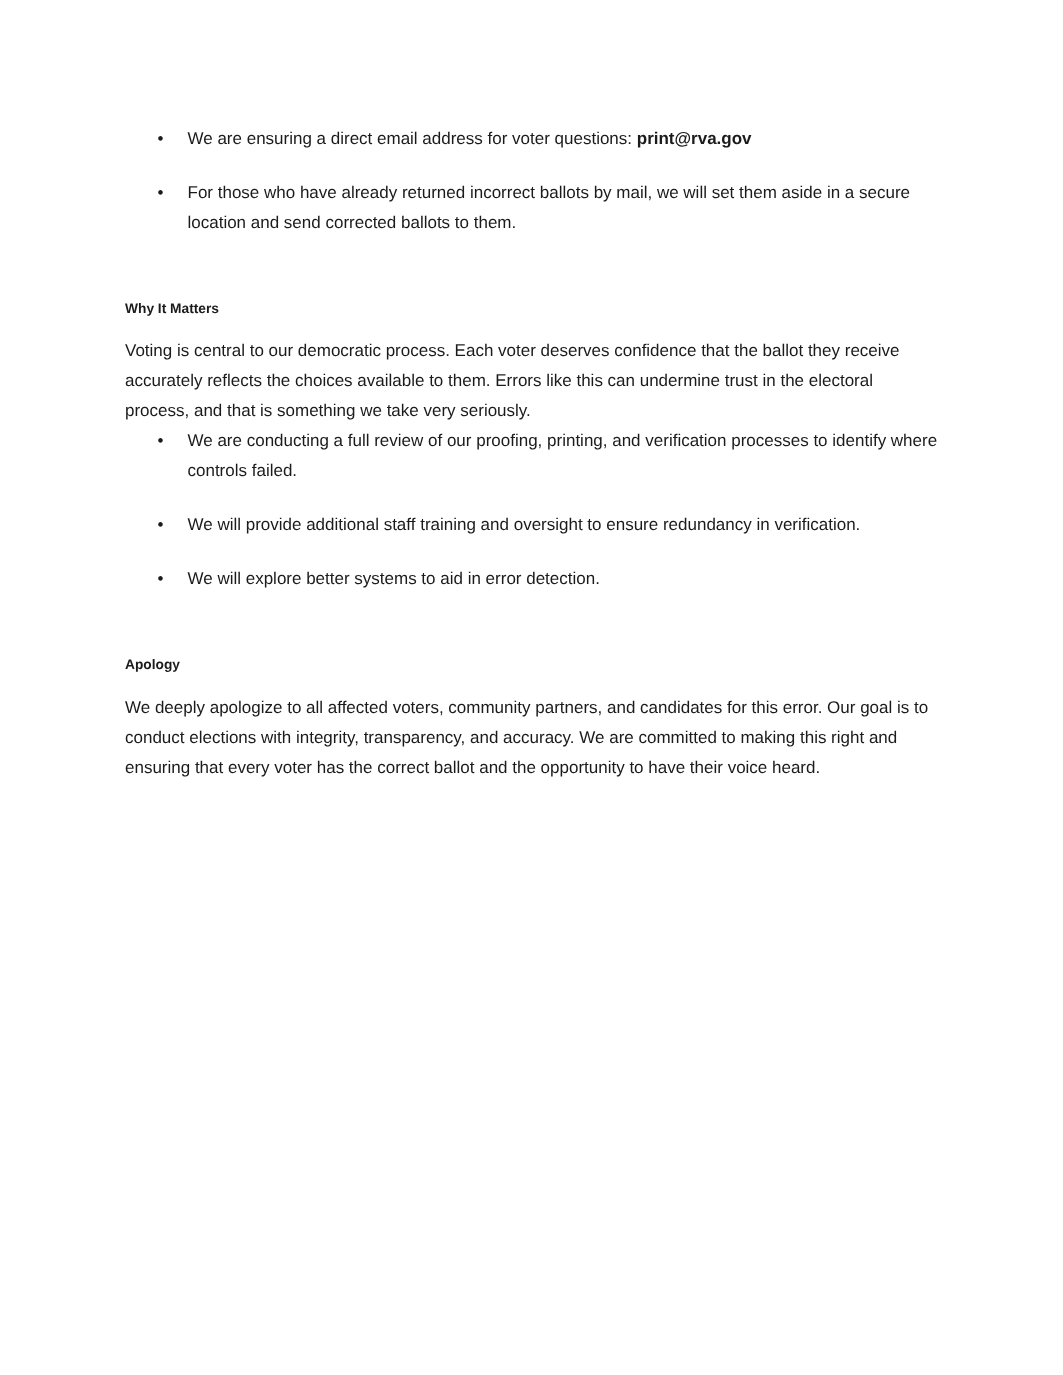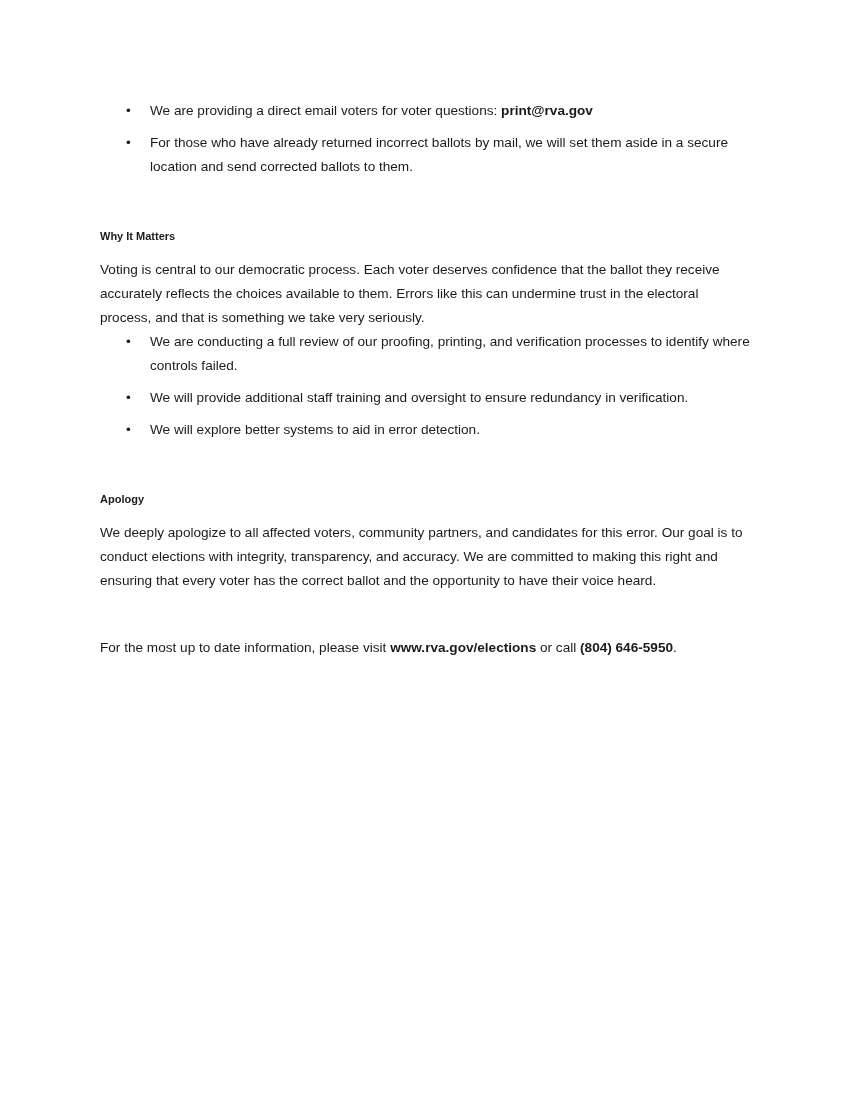--- a/index.html
+++ b/index.html
@@ -35,21 +35,21 @@
   ul.bullets {
     list-style: none;
     margin: 0;
     padding: 0;
   }
   ul.bullets li {
     position: relative;
     padding-left: 50px;
   }
   ul.bullets li + li {
-    margin-top: 8px;
+    margin-top: 19px;
   }
   ul.bullets li::before {
     content: "\2022";
     position: absolute;
     left: 26px;
     top: 0;
   }
   .footer-line {
     margin: 43px 0 0 0;
     white-space: nowrap;
@@ -57,31 +57,30 @@
   b {
     font-weight: 700;
   }
 </style>
 </head>
 <body>
 
 <div class="page">
 
   <ul class="bullets">
-    <li><span>We are providing a direct email voters for voter questions: </span><b>print@rva.gov</b></li>
+    <li><span>We are ensuring a direct email address for voter questions: </span><b>print@rva.gov</b></li>
     <li><span>For those who have already returned incorrect ballots by mail, we will set them aside in a secure location and send corrected ballots to them.</span></li>
   </ul>
 
   <div class="heading">Why It Matters</div>
   <p class="para">Voting is central to our democratic process. Each voter deserves confidence that the ballot they receive accurately reflects the choices available to them. Errors like this can undermine trust in the electoral process, and that is something we take very seriously.</p>
 
   <ul class="bullets">
     <li><span>We are conducting a full review of our proofing, printing, and verification processes to identify where controls failed.</span></li>
     <li><span>We will provide additional staff training and oversight to ensure redundancy in verification.</span></li>
     <li><span>We will explore better systems to aid in error detection.</span></li>
   </ul>
 
   <div class="heading">Apology</div>
   <p class="para">We deeply apologize to all affected voters, community partners, and candidates for this error. Our goal is to conduct elections with integrity, transparency, and accuracy. We are committed to making this right and ensuring that every voter has the correct ballot and the opportunity to have their voice heard.</p>
 
-  <p class="footer-line"><span>For the most up to date information, please visit </span><b>www.rva.gov/elections</b><span> or call </span><b>(804) 646-5950</b><span>.</span></p>
 
 </div>
 
 </body></html>

